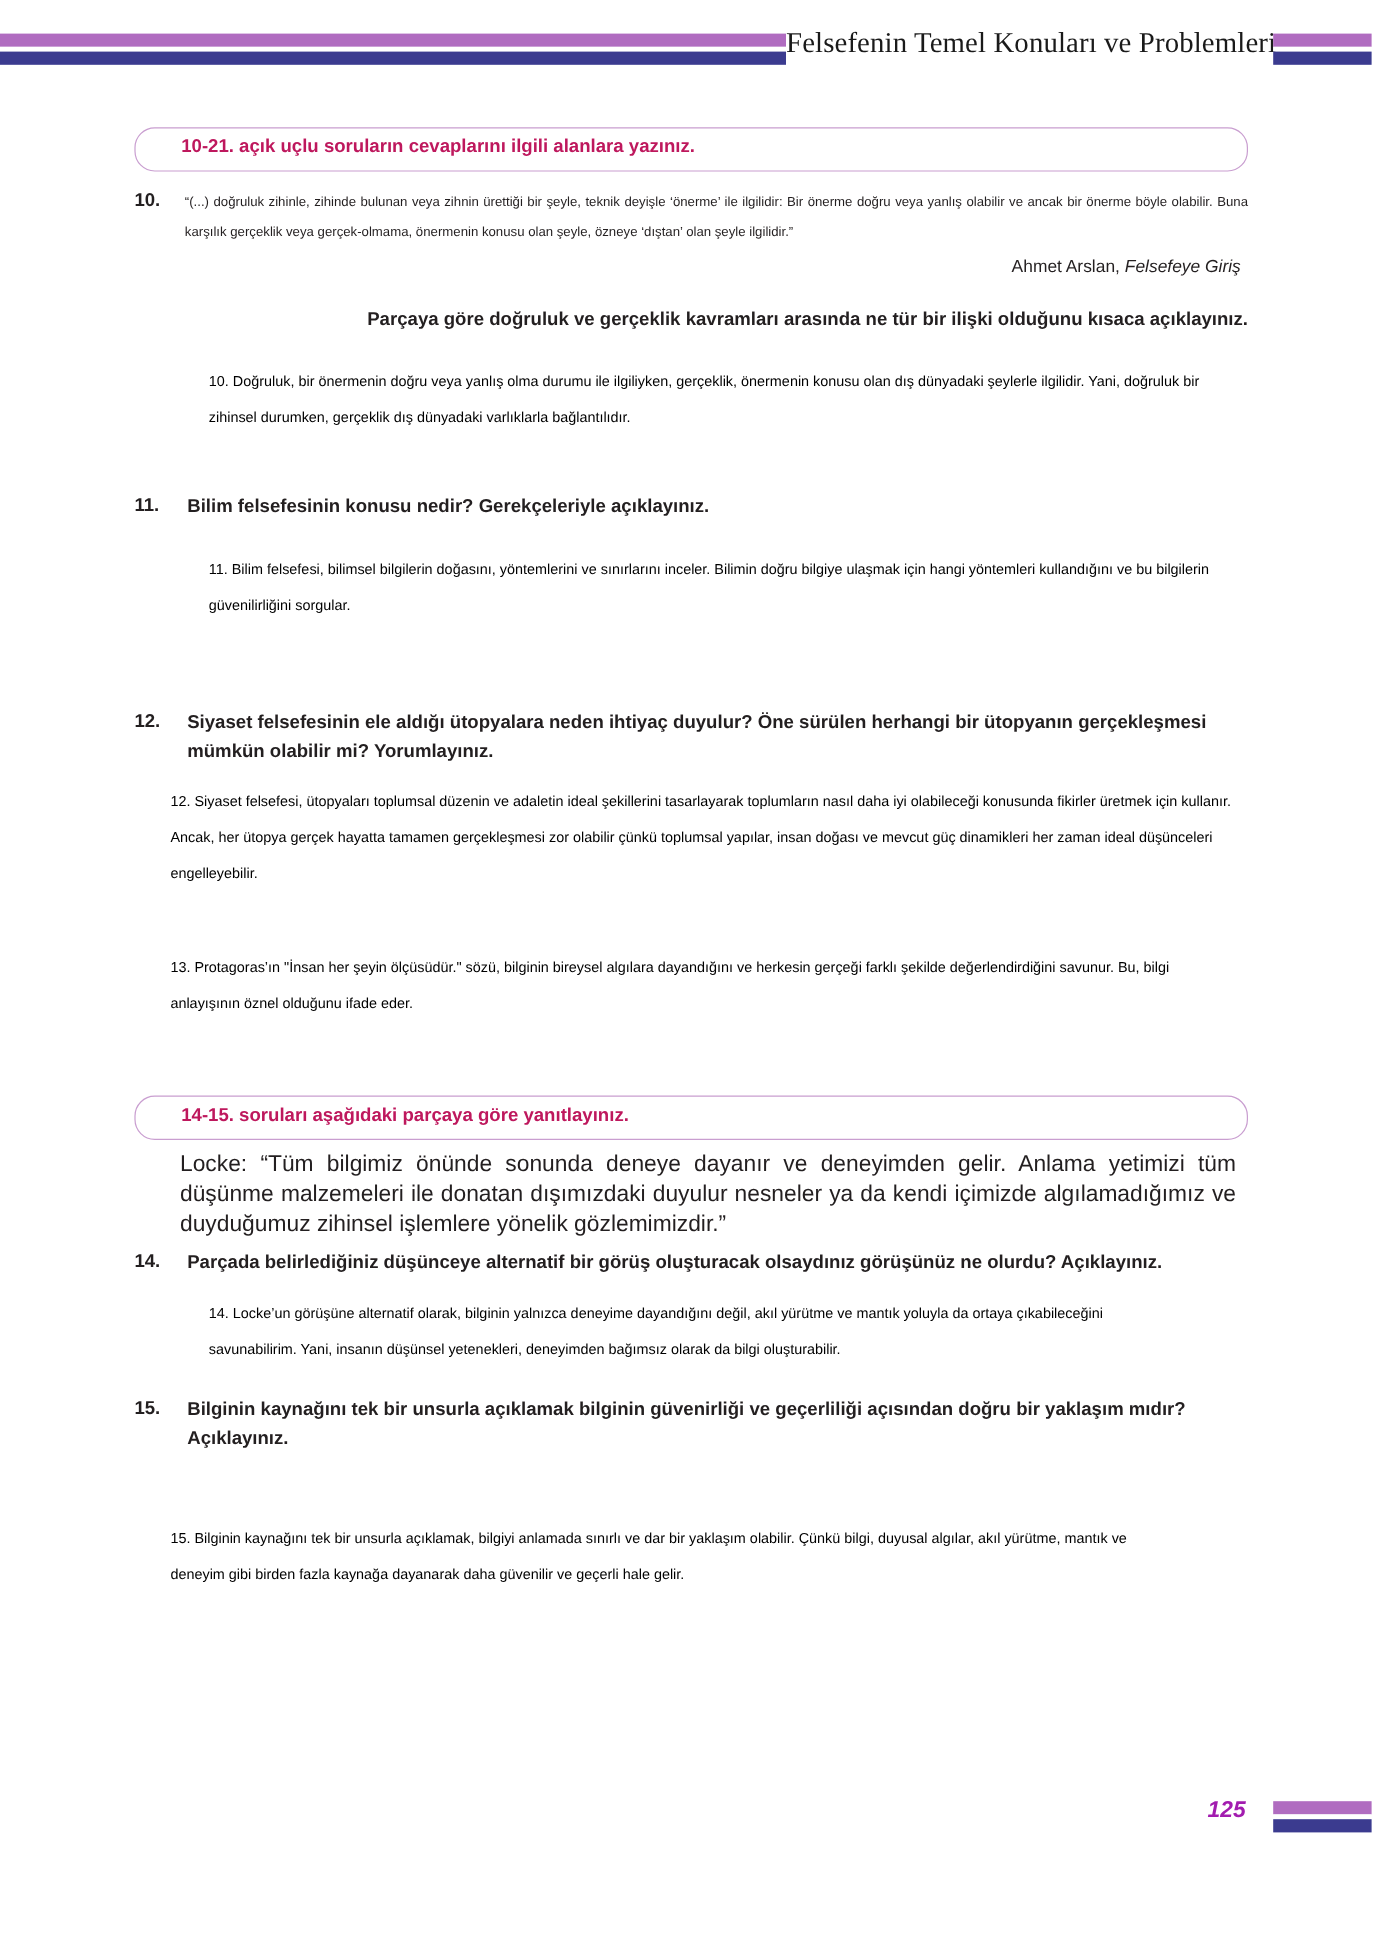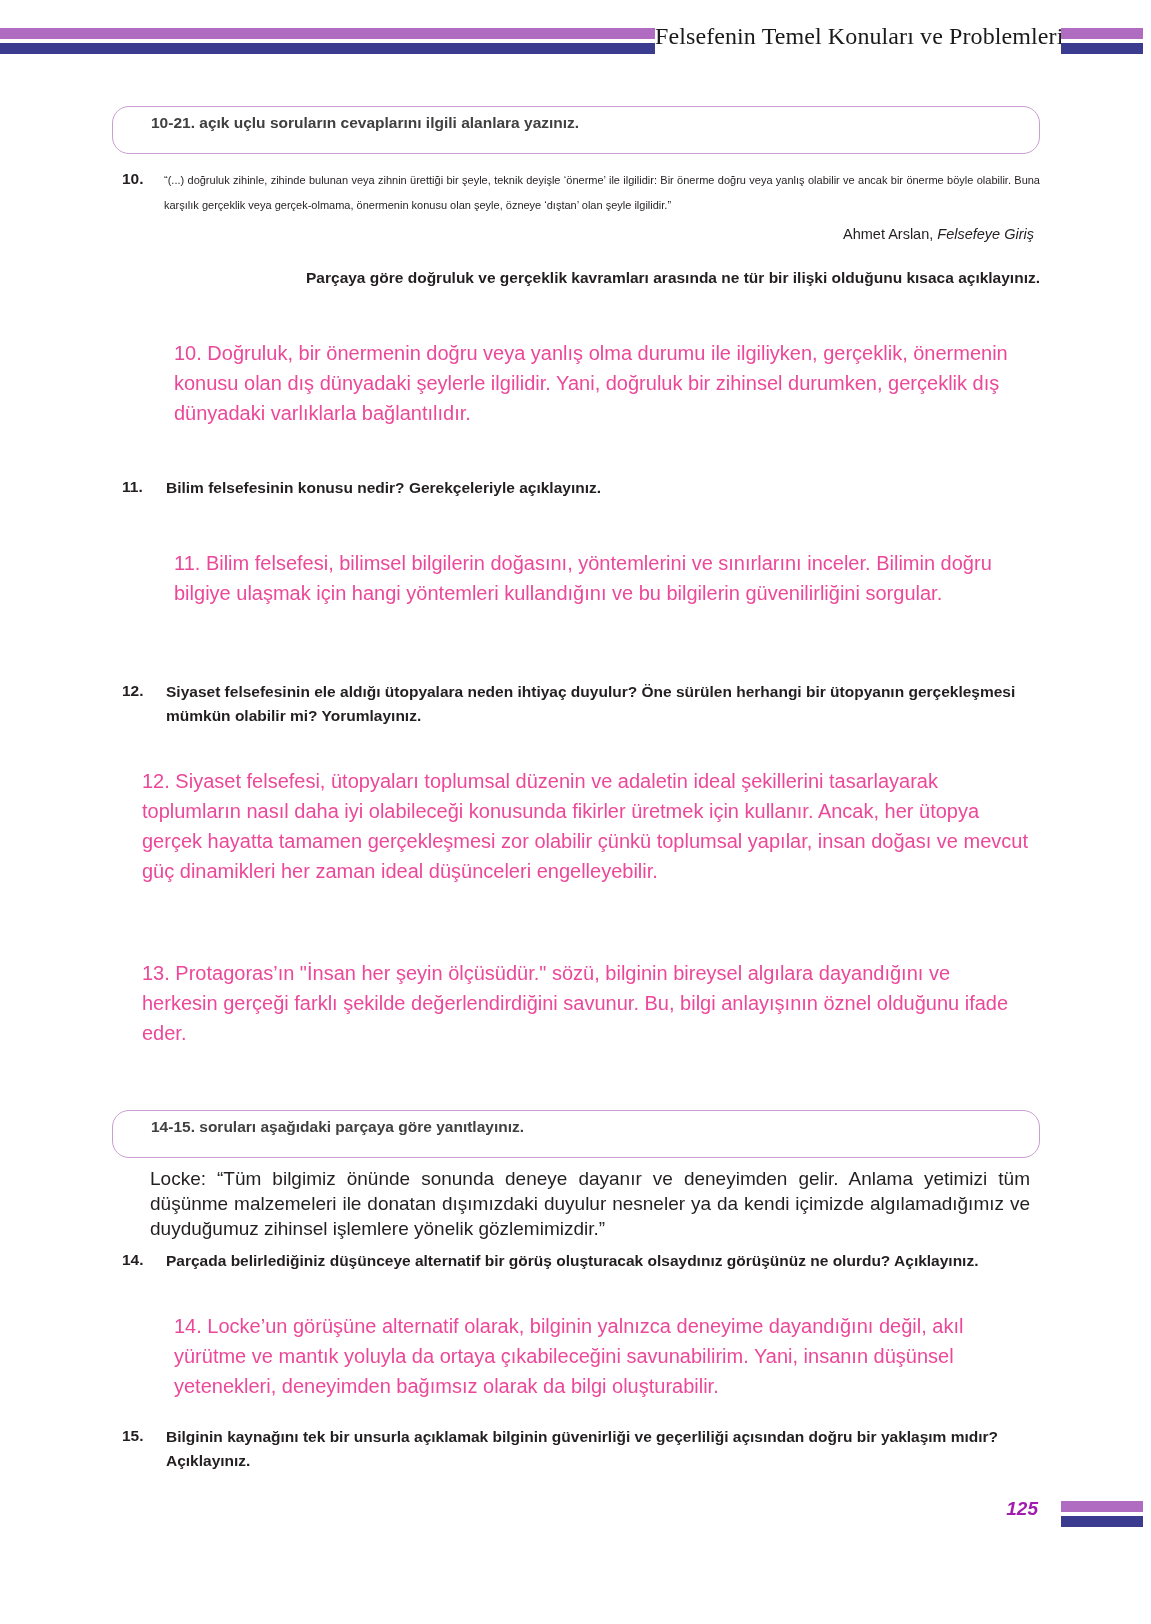--- a/index.html
+++ b/index.html
@@ -66,35 +66,34 @@
     position: absolute;
     left: 112px;
     top: 106px;
     width: 928px;
   }
 
   
   .instruction-box {
     border: 1.6px solid #c99ed0;
     border-radius: 17px;
-    height: 48px;
+    height: 37px;
     line-height: 32px;
     padding: 0 0 0 38px;
     font-size: 15.5px;
     font-weight: bold;
-    color: #404040;
+    color: #be185d;
     box-sizing: border-box;
     background: #ffffff;
   }
 
   
   .qrow {
     display: flex;
     align-items: flex-start;
-    margin-left: 10px;
   }
   .qnum {
     font-weight: bold;
     font-size: 15.5px;
     line-height: 22px;
     flex: 0 0 auto;
     white-space: nowrap;
   }
   .qnum.w1 { width: 42px; }
   .qnum.w2 { width: 44px; }
@@ -128,26 +127,25 @@
     font-size: 15.5px;
     font-weight: bold;
     line-height: 24px;
     color: #231f20;
     padding-left: 40px;
     text-align: right;
   }
 
   
   .answer {
-    color: #ec4899;
-    font-size: 20px;
+    color: #000000;
+    font-size: 12px;
     line-height: 30px;
     padding-left: 62px;
     padding-right: 10px;
-    margin-top: 24px;
   }
   .answer.narrow { padding-right: 60px; }
   .answer.indent-less { padding-left: 30px; }
 
   
   .locke-passage {
     font-size: 19px;
     line-height: 25px;
     color: #231f20;
     padding-left: 38px;
@@ -277,20 +275,21 @@
   <div class="spacer-m"></div>
 
   <div class="qrow">
     <div class="qnum w2">15.</div>
     <div class="qtext">Bilginin kaynağını tek bir unsurla açıklamak bilginin güvenirliği ve geçerliliği açısından doğru bir yaklaşım mıdır? Açıklayınız.</div>
   </div>
 
   <div class="spacer-xl"></div>
   <div class="spacer-xs"></div>
 
+  <div class="answer indent-less narrow">15. Bilginin kaynağını tek bir unsurla açıklamak, bilgiyi anlamada sınırlı ve dar bir yaklaşım olabilir. Çünkü bilgi, duyusal algılar, akıl yürütme, mantık ve deneyim gibi birden fazla kaynağa dayanarak daha güvenilir ve geçerli hale gelir.</div>
 
 </div>
 
 <div class="page-footer">
   <div class="page-number">125</div>
   <div class="footer-bars">
     <div class="bar-top"></div>
     <div class="bar-gap"></div>
     <div class="bar-bottom"></div>
   </div>

